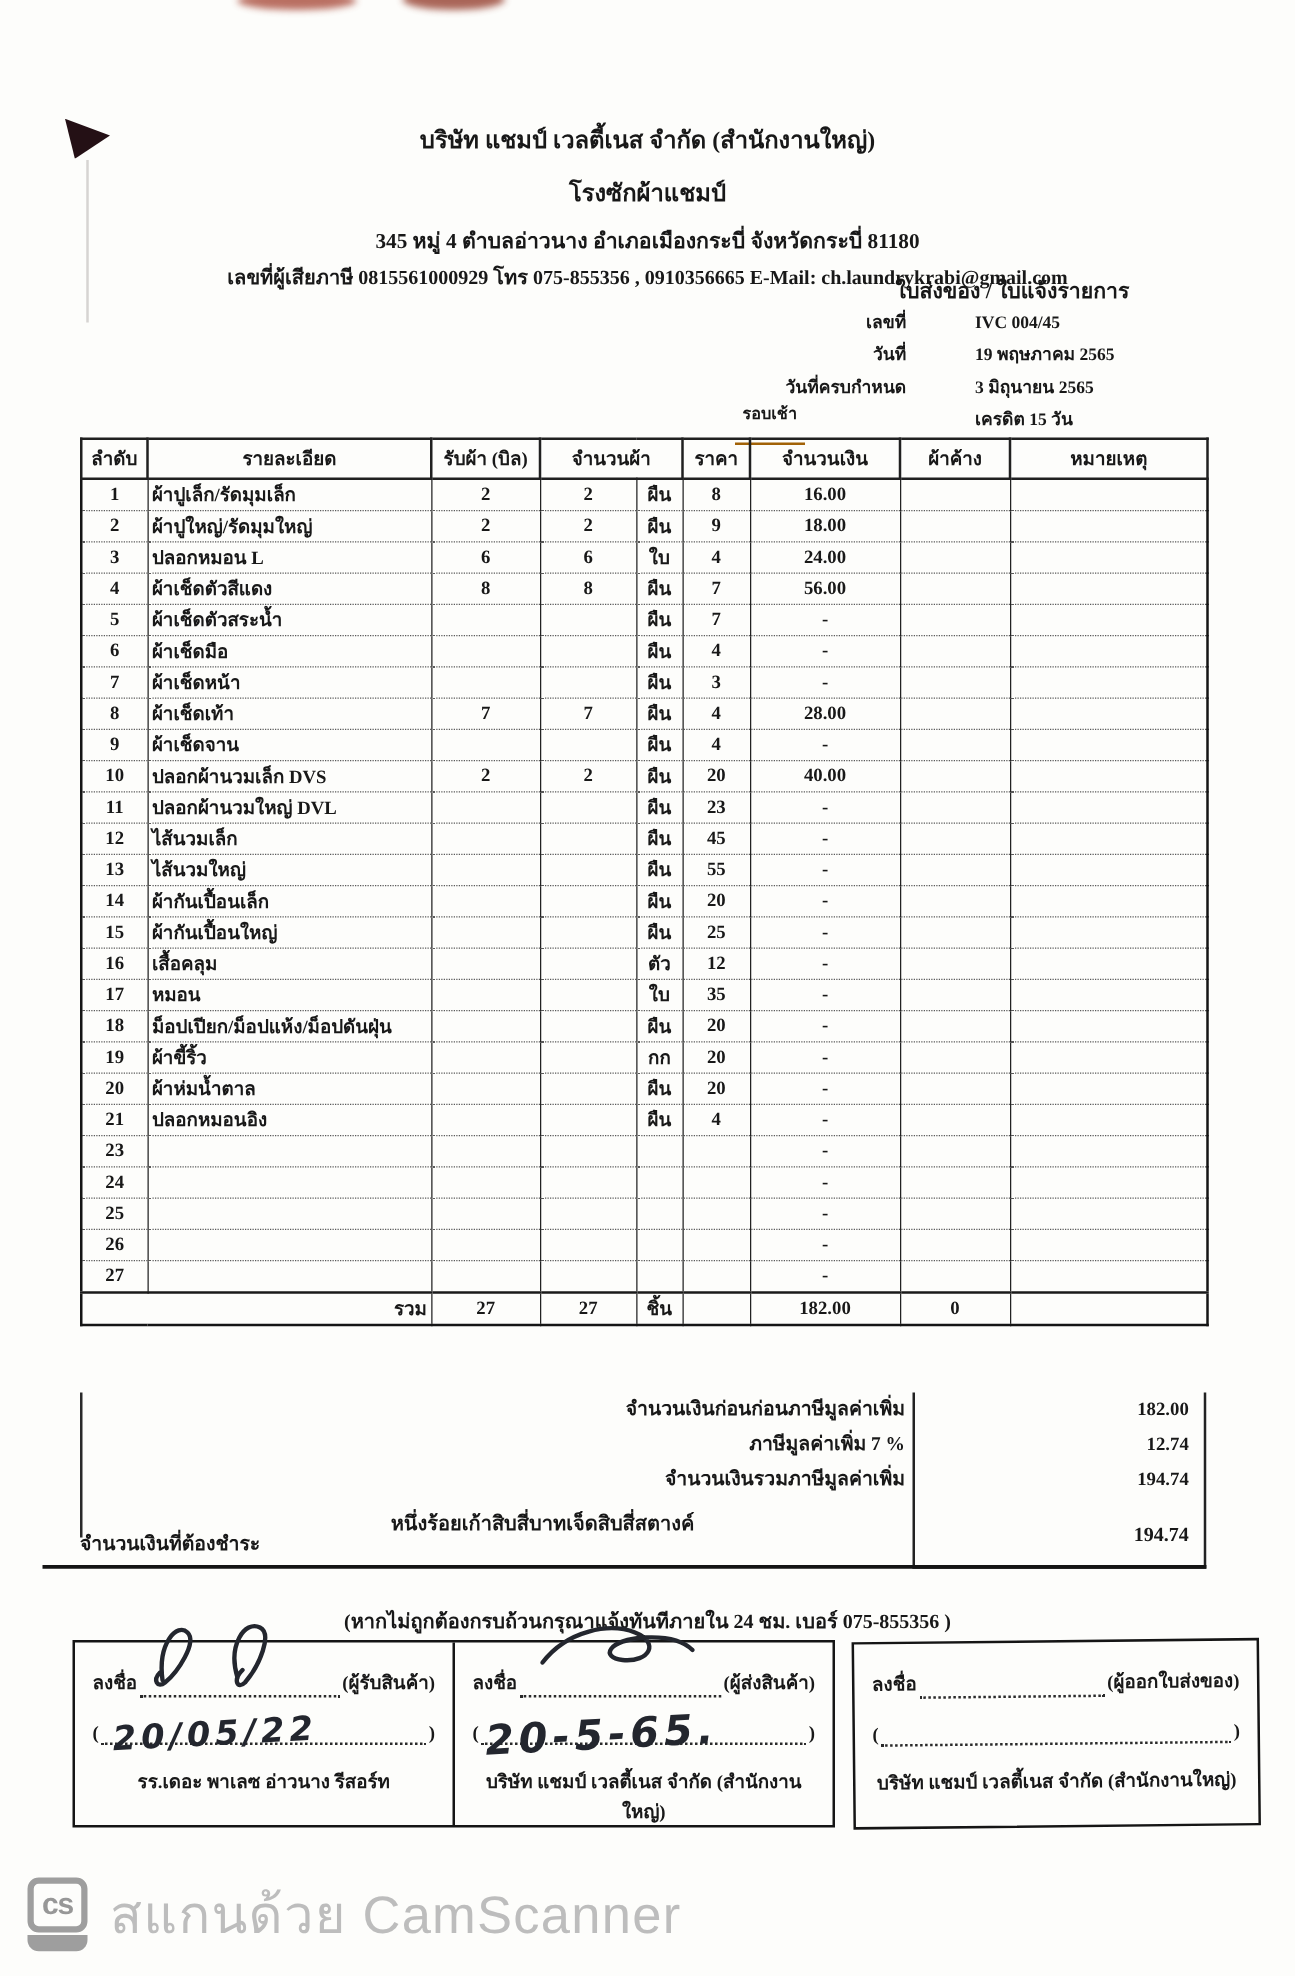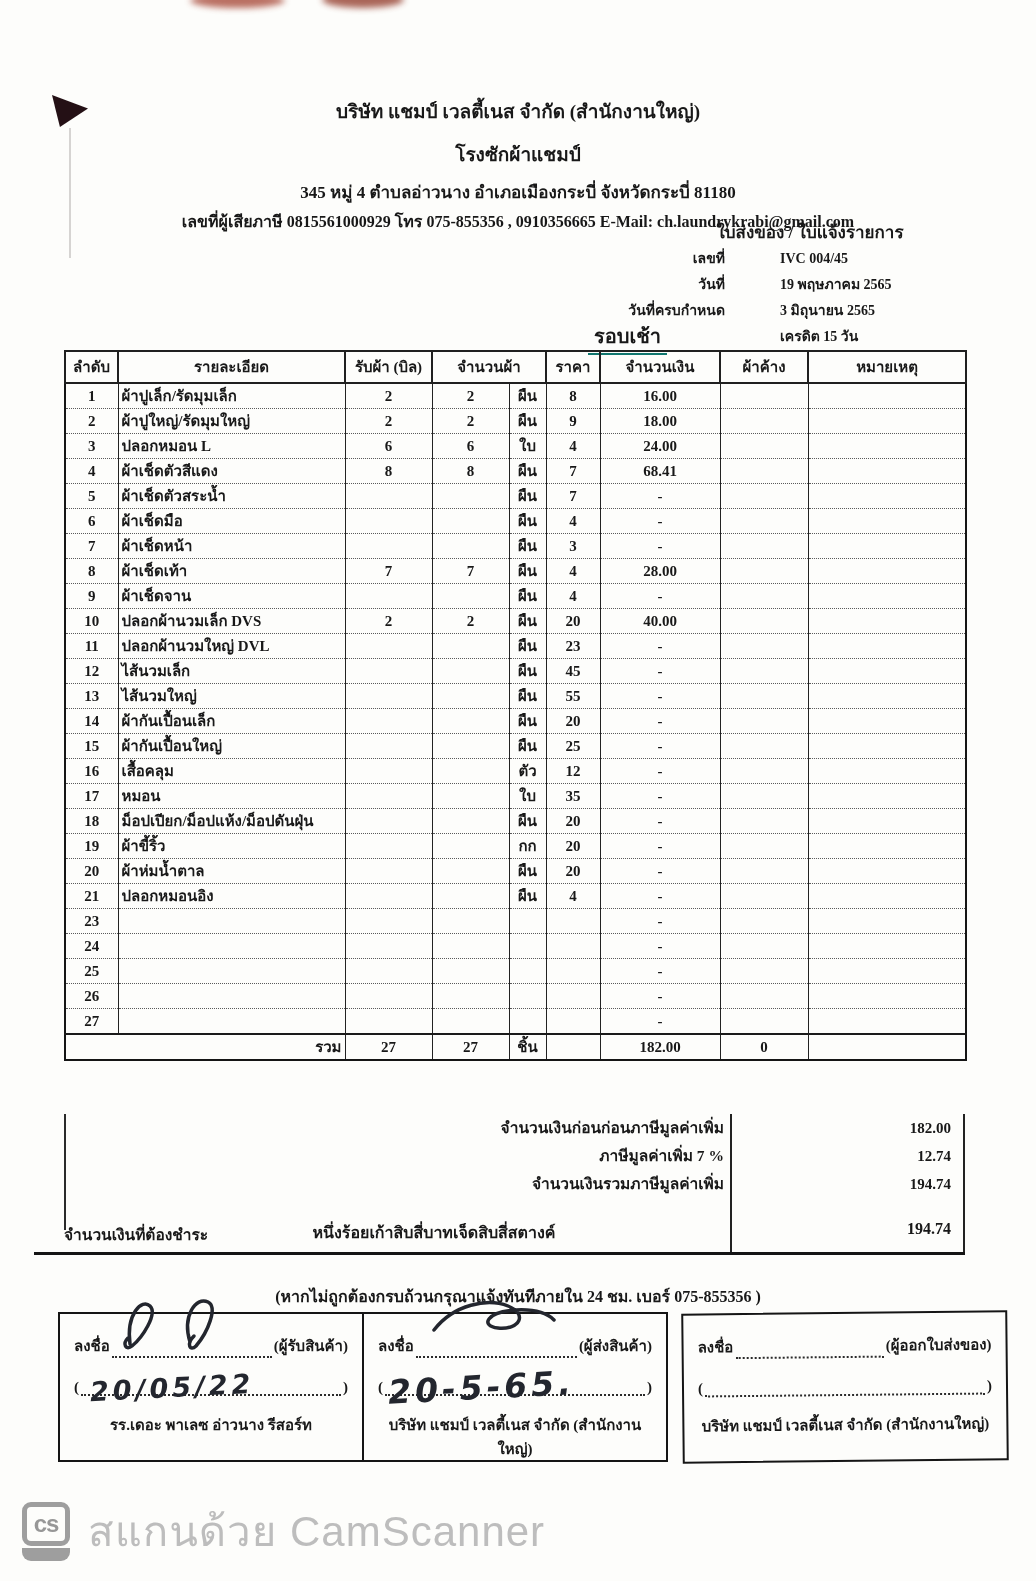--- a/index.html
+++ b/index.html
@@ -20,21 +20,21 @@
   .hdr .company{font-size:19px;margin-bottom:13px;}
   .hdr .brand{font-size:19px;margin-bottom:9px;}
   .hdr .address{font-size:17px;margin-bottom:4px;}
   .hdr .taxline{font-size:16px;}
   .doc-type{position:absolute;top:218px;left:640px;width:340px;text-align:center;font-weight:bold;font-size:17px;}
   .meta{position:absolute;top:246px;left:540px;width:430px;font-weight:bold;font-size:14px;}
   .meta .mrow{display:flex;line-height:26px;}
   .meta .mlabel{width:185px;text-align:right;}
   .meta .mvalue{margin-left:55px;}
   .customer{position:absolute;left:62px;top:264px;font-size:21px;font-weight:bold;letter-spacing:1px;}
-  .round{position:absolute;left:588px;top:320px;font-size:20px;font-weight:bold;border-bottom:2px solid #0f766e;padding:0 6px 1px;}
+  .round{position:absolute;left:588px;top:320px;font-size:13px;font-weight:bold;border-bottom:2px solid #a16207;padding:0 6px 13px;}
   
   table.items{position:absolute;left:64px;top:350px;width:901px;border-collapse:collapse;
     border:2px solid #151515;table-layout:fixed;}
   table.items th{border:2px solid #202020;font-size:15px;font-weight:bold;height:30px;padding:0;}
   table.items td{font-size:15px;font-weight:bold;height:24px;padding:0 3px;
     border-bottom:1px dotted #5a5a5a;overflow:hidden;white-space:nowrap;}
   td.c0{text-align:center;border-right:1.8px solid #222;}
   td.c1{text-align:left;padding-left:5px;border-right:1.8px solid #222;}
   td.c2{text-align:center;border-right:1.8px solid #222;}
   td.c3{text-align:center;border-right:1.8px solid #222;}
@@ -46,21 +46,21 @@
   tfoot td{border-top:2px solid #1a1a1a;height:30px;font-size:16px;border-bottom:none;}
   tfoot .tot-label{text-align:right;border-right:1.8px solid #222;margin-left:32px;}
   
   .summary{position:absolute;left:64px;top:1114px;width:901px;height:138px;font-weight:bold;}
   .left-stub{position:absolute;left:0;top:0;height:116px;border-left:2px solid #2a2a2a;}
   .amount-col{position:absolute;right:0;top:0;width:231px;height:138px;
     border-left:2px solid #222;border-right:2px solid #222;border-bottom:3.5px solid #101010;}
   .sum-label{position:absolute;right:241px;width:560px;text-align:right;font-size:15.5px;line-height:28px;}
   .sum-value{position:absolute;right:14px;text-align:right;font-size:15px;line-height:28px;}
   .payable-label{position:absolute;left:0;top:108px;font-size:15.5px;}
-  .amount-words{position:absolute;left:90px;top:106px;width:560px;text-align:center;font-size:16px;}
+  .amount-words{position:absolute;left:90px;top:92px;width:560px;text-align:center;font-size:16px;}
   .payable-value{position:absolute;right:14px;top:106px;font-size:16px;}
   .heavy-line{position:absolute;left:34px;top:1252px;width:931px;height:3px;background:#141414;}
   
   .note1{position:absolute;top:1259px;left:0;width:100%;text-align:center;font-size:16px;font-weight:bold;}
   .note2{position:absolute;top:1284px;left:0;width:100%;text-align:center;font-size:16px;font-weight:bold;}
   
   .sigbox{position:absolute;top:1312px;height:146px;border:2.5px solid #151515;background:transparent;}
   .sigbox.left{left:58px;width:606px;display:flex;}
   .sigbox.right{left:682px;width:322px;transform:rotate(-.6deg);}
   .sigcell{position:relative;flex:1;padding:20px 14px 0 14px;box-sizing:border-box;font-weight:bold;font-size:15px;}
@@ -180,21 +180,21 @@
           <td class="c7"></td>
           <td class="c8"></td>
         </tr>
         <tr>
           <td class="c0">4</td>
           <td class="c1">ผ้าเช็ดตัวสีแดง</td>
           <td class="c2">8</td>
           <td class="c3">8</td>
           <td class="c4">ผืน</td>
           <td class="c5">7</td>
-          <td class="c6">68.41</td>
+          <td class="c6">56.00</td>
           <td class="c7"></td>
           <td class="c8"></td>
         </tr>
         <tr>
           <td class="c0">5</td>
           <td class="c1">ผ้าเช็ดตัวสระน้ำ</td>
           <td class="c2"></td>
           <td class="c3"></td>
           <td class="c4">ผืน</td>
           <td class="c5">7</td>

